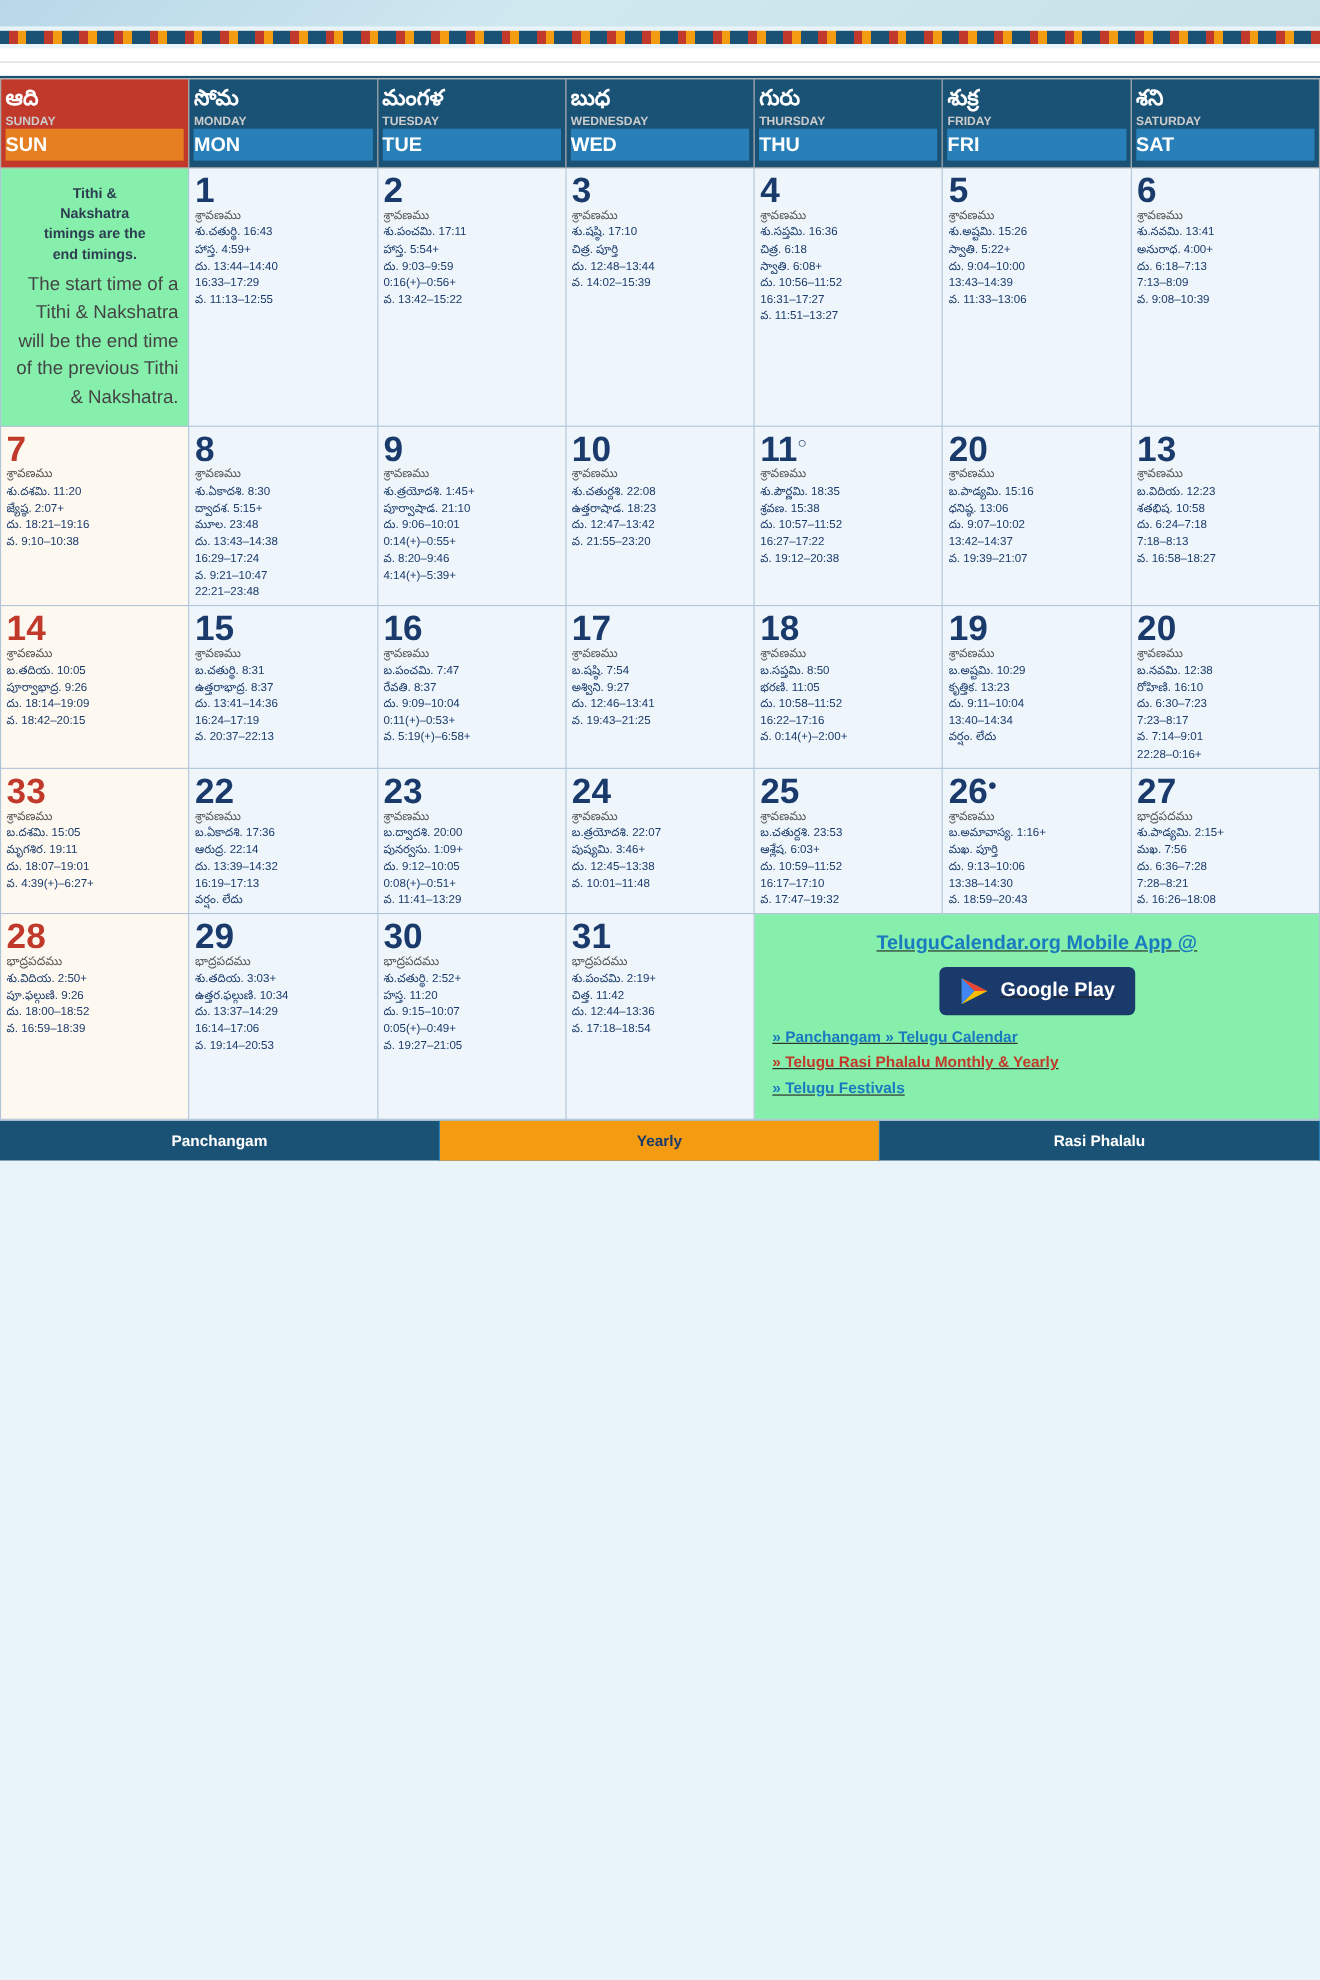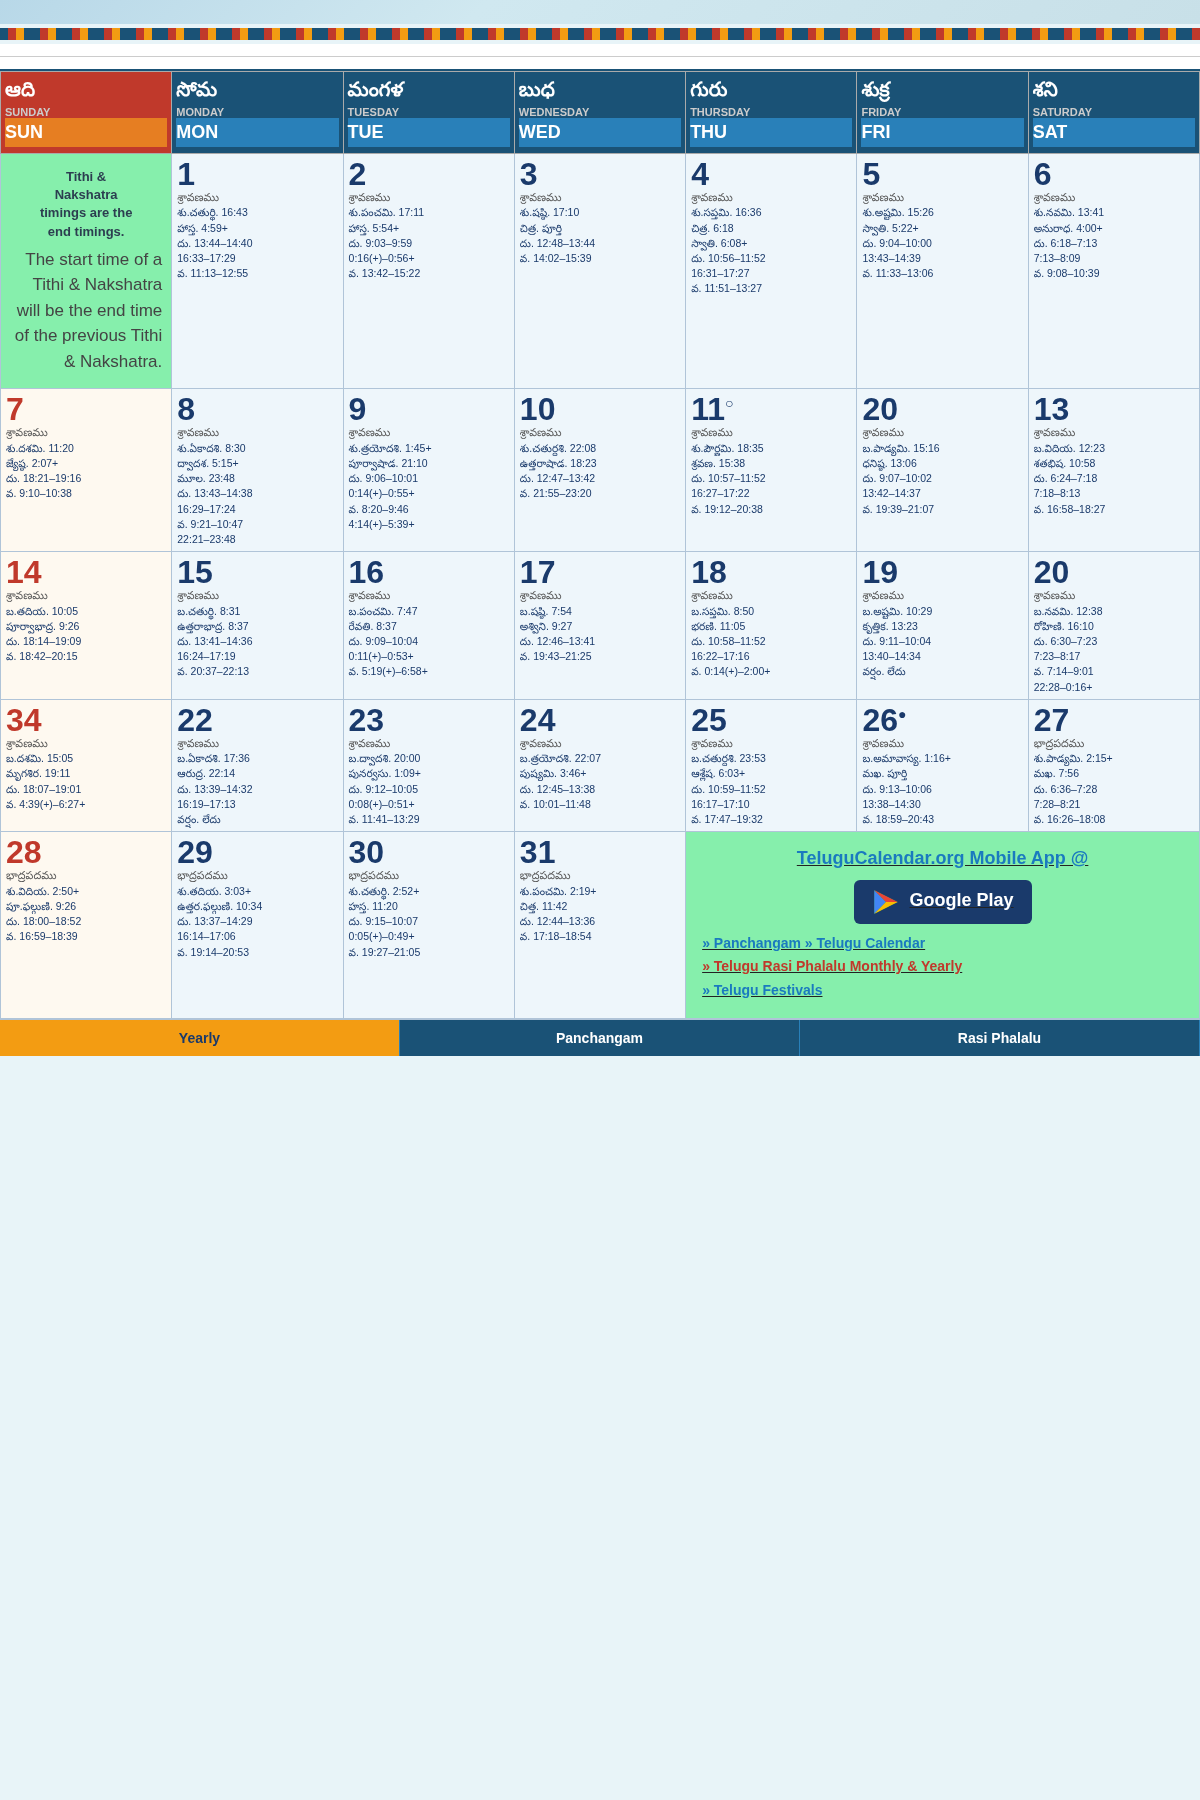--- a/index.html
+++ b/index.html
@@ -339,21 +339,21 @@
       <div class="cell-details">బ.అష్టమి. 10:29<br>కృత్తిక. 13:23<br>దు. 9:11–10:04<br>13:40–14:34<br>వర్షం. లేదు</div>
     </td>
           <td class="cal-cell">
       <span class="cell-date-num ">20</span>
       <span class="cell-telugu-month">శ్రావణము</span>
       <div class="cell-details">బ.నవమి. 12:38<br>రోహిణి. 16:10<br>దు. 6:30–7:23<br>7:23–8:17<br>వ. 7:14–9:01<br>22:28–0:16+</div>
     </td>
         </tr>
         <tr>
           <td class="cal-cell sunday">
-      <span class="cell-date-num sunday-num">34</span>
+      <span class="cell-date-num sunday-num">33</span>
       <span class="cell-telugu-month">శ్రావణము</span>
       <div class="cell-details">బ.దశమి. 15:05<br>మృగశిర. 19:11<br>దు. 18:07–19:01<br>వ. 4:39(+)–6:27+</div>
     </td>
           <td class="cal-cell">
       <span class="cell-date-num ">22</span>
       <span class="cell-telugu-month">శ్రావణము</span>
       <div class="cell-details">బ.ఏకాదశి. 17:36<br>ఆరుద్ర. 22:14<br>దు. 13:39–14:32<br>16:19–17:13<br>వర్షం. లేదు</div>
     </td>
           <td class="cal-cell">
       <span class="cell-date-num ">23</span>
@@ -419,17 +419,17 @@
               <div class="link-item">» Telugu Festivals</div>
       </div>
     </td>
         </tr>
       </tbody>
   </table>
 </div>
 
 <div style="display:flex; background:white; border-top:1px solid #b0c4d8;">
   <div id="footer-tabs" style="display:flex; width:100%; background:#1a5276;">
+      <div class="footer-tab">Panchangam</div>
       <div class="footer-tab active">Yearly</div>
-      <div class="footer-tab">Panchangam</div>
       <div class="footer-tab">Rasi Phalalu</div>
     </div>
 </div>
 
 </body></html>

